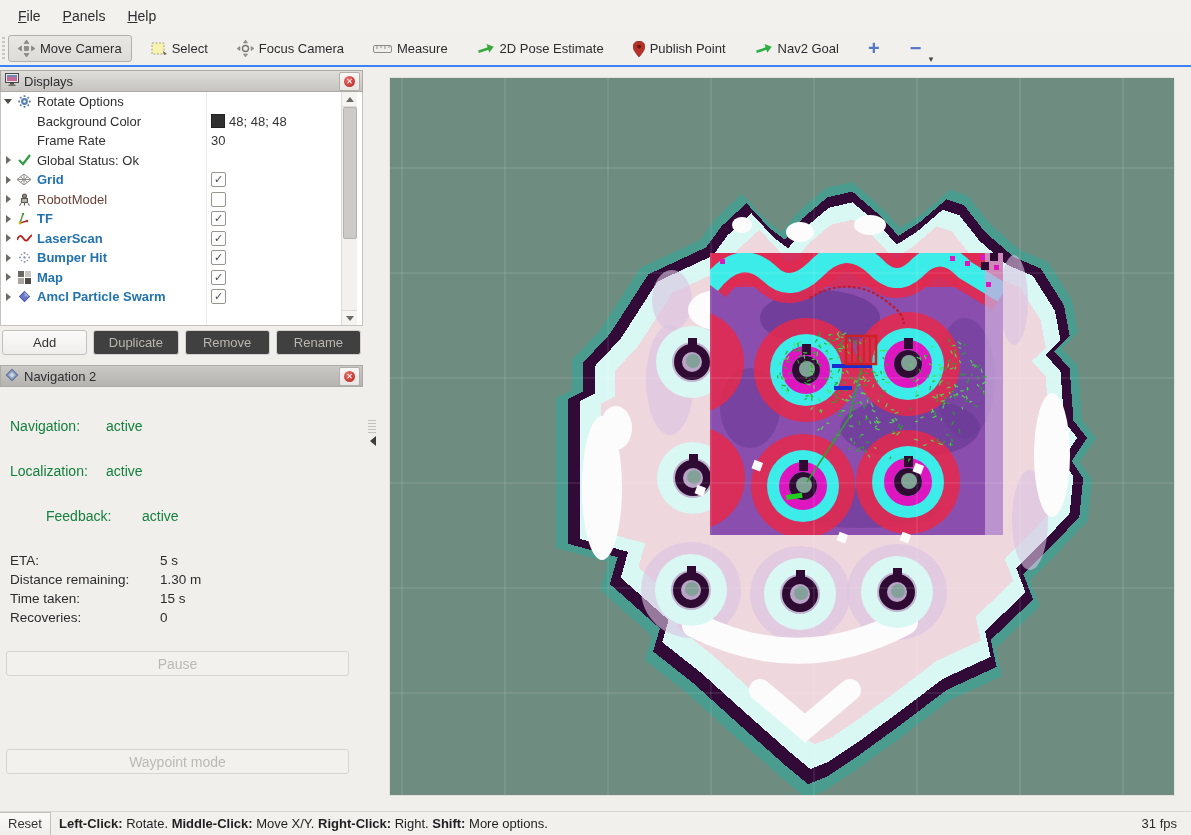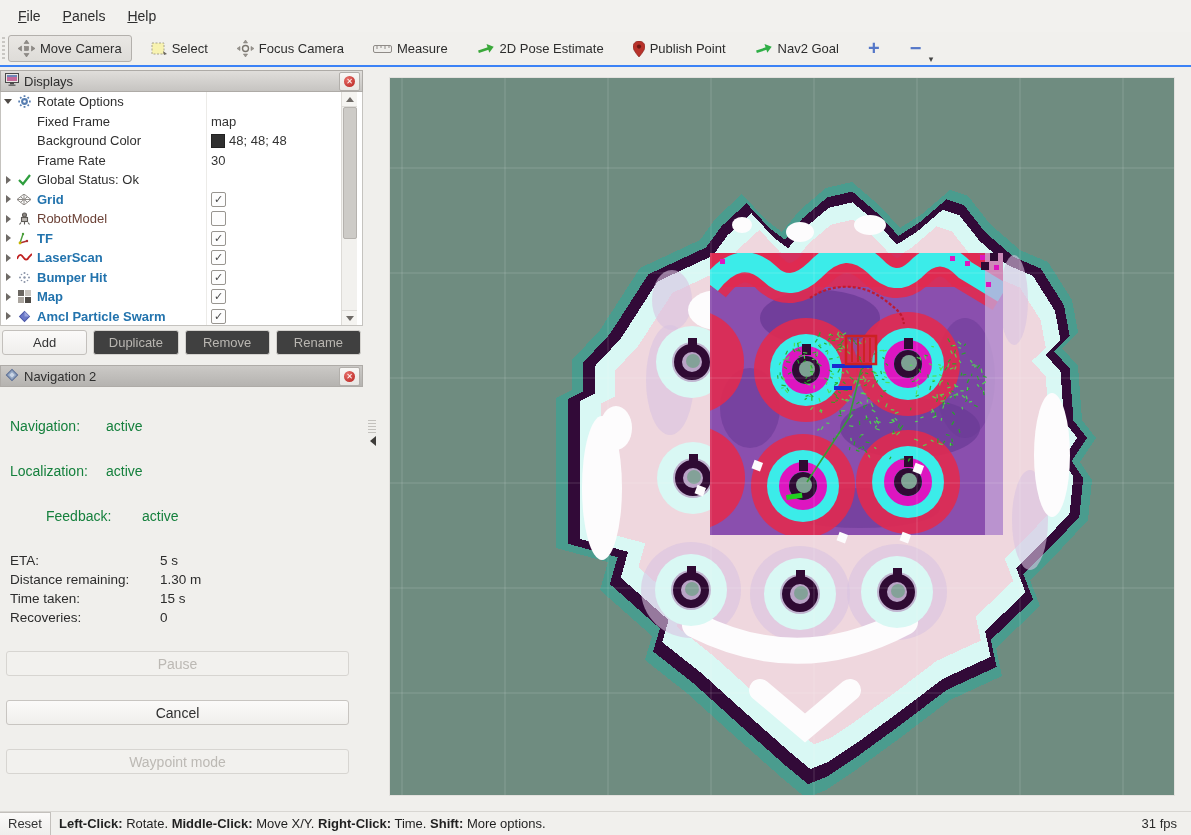--- a/index.html
+++ b/index.html
@@ -217,28 +217,20 @@
                 <circle cx="6.5" cy="6.5" r="1.3" fill="#fff"></circle>
               </g>
             </svg>
           </span>
           <span class="tlabel ">Rotate Options</span>
           <span class="tvalue"></span>
         </div>
         <div class="trow">
           <span class="expander"></span>
           <span class="ticon"></span>
-          <span class="tlabel ">Fixed Frame</span>
-          <span class="tvalue">
-            <span>map</span>
-          </span>
-        </div>
-        <div class="trow">
-          <span class="expander"></span>
-          <span class="ticon"></span>
           <span class="tlabel ">Background Color</span>
           <span class="tvalue">
             <span class="swatch" style="background: rgb(48, 48, 48);"></span>
             <span>48; 48; 48</span>
           </span>
         </div>
         <div class="trow">
           <span class="expander"></span>
           <span class="ticon"></span>
           <span class="tlabel ">Frame Rate</span>
@@ -436,21 +428,20 @@
       </div>
       <div class="info-row" style="top: 203px;">
         <span class="il">Time taken:</span>
         <span class="iv">15 s</span>
       </div>
       <div class="info-row" style="top: 222px;">
         <span class="il">Recoveries:</span>
         <span class="iv">0</span>
       </div>
       <div class="navbtn disabled" style="top: 263px;">Pause</div>
-      <div class="navbtn" style="top: 312px;">Cancel</div>
       <div class="navbtn disabled" style="top: 361px;">Waypoint mode</div>
     </div>
 
   <div id="collapse-handle">
     <div class="grip"></div>
     <div class="tri"></div>
   </div>
 
   <div id="viewport">
     <svg id="scene" width="784" height="717" viewBox="0 0 784 717">
@@ -917,16 +908,16 @@
           <line x1="0" y1="300" x2="784" y2="300" stroke="rgba(255,255,255,0.16)" stroke-width="1"></line>
           <line x1="0" y1="405" x2="784" y2="405" stroke="rgba(255,255,255,0.16)" stroke-width="1"></line>
           <line x1="0" y1="510" x2="784" y2="510" stroke="rgba(255,255,255,0.16)" stroke-width="1"></line>
           <line x1="0" y1="615" x2="784" y2="615" stroke="rgba(255,255,255,0.16)" stroke-width="1"></line>
         </g>
       </svg>
   </div>
 
   <div id="statusbar">
     <div id="reset-btn">Reset</div>
-    <div id="help-text"><b>Left-Click:</b><span> Rotate. </span><b>Middle-Click:</b><span> Move X/Y. </span><b>Right-Click:</b><span> Time. </span><b>Shift:</b><span> More options.</span></div>
+    <div id="help-text"><b>Left-Click:</b><span> Rotate. </span><b>Middle-Click:</b><span> Move X/Y. </span><b>Right-Click:</b><span> Right. </span><b>Shift:</b><span> More options.</span></div>
     <div id="fps">31 fps</div>
   </div>
 </div>
 
 </body></html>

